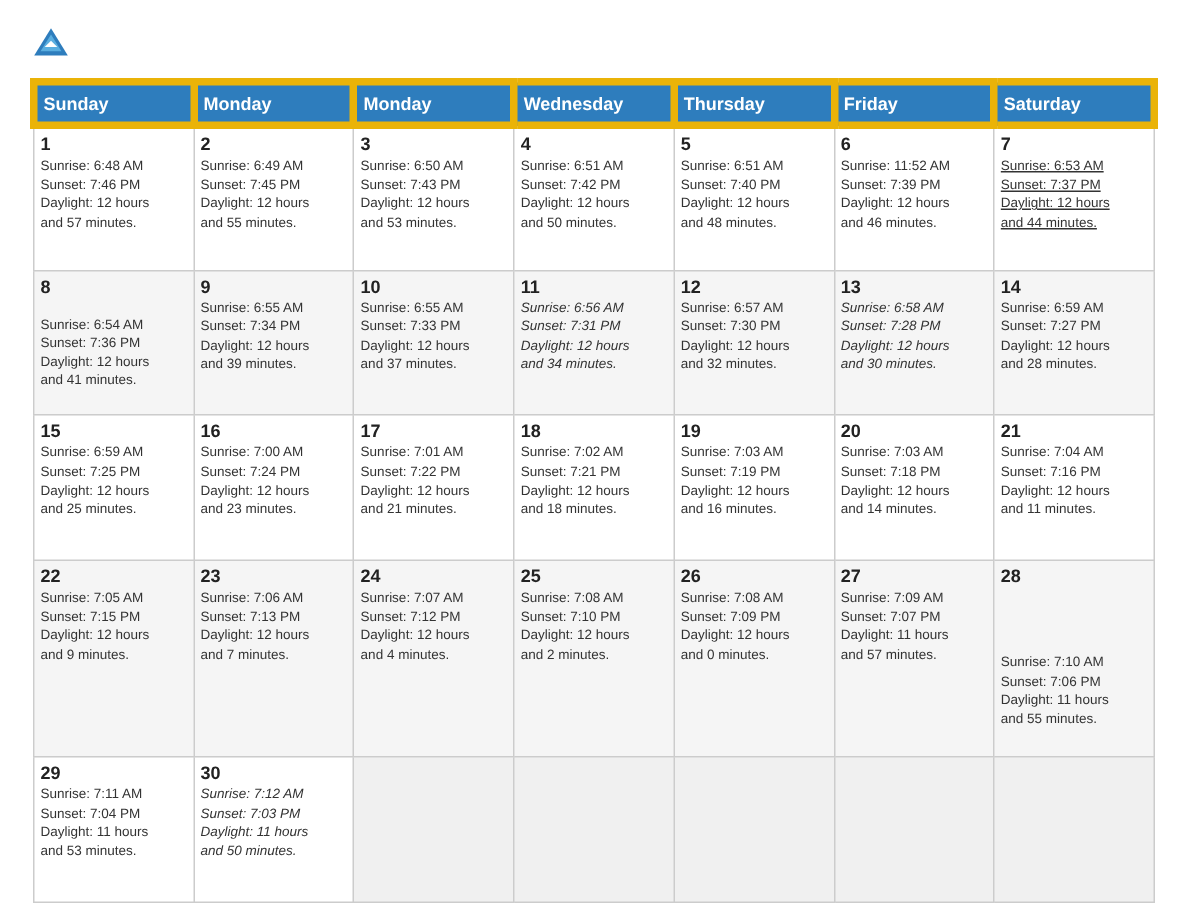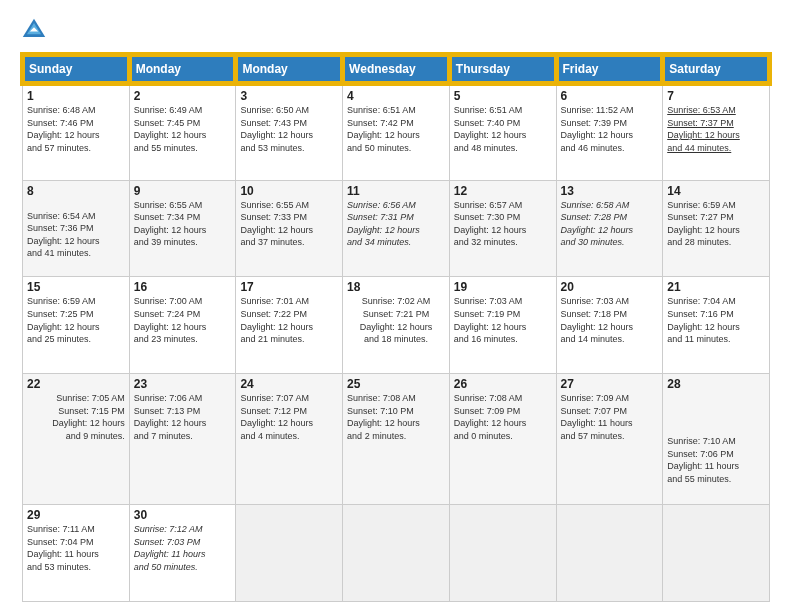--- a/index.html
+++ b/index.html
@@ -252,21 +252,21 @@
           </td>
           <td>
             <span class="day-num">17</span>
             <div class="day-info" style="white-space: pre-line;">Sunrise: 7:01 AM
 Sunset: 7:22 PM
 Daylight: 12 hours
 and 21 minutes.</div>
           </td>
           <td>
             <span class="day-num">18</span>
-            <div class="day-info" style="white-space: pre-line; text-align: center;">Sunrise: 7:02 AM
+            <div class="day-info" style="white-space: pre-line;">Sunrise: 7:02 AM
 Sunset: 7:21 PM
 Daylight: 12 hours
 and 18 minutes.</div>
           </td>
           <td>
             <span class="day-num">19</span>
             <div class="day-info" style="white-space: pre-line;">Sunrise: 7:03 AM
 Sunset: 7:19 PM
 Daylight: 12 hours
 and 16 minutes.</div>
@@ -282,21 +282,21 @@
             <span class="day-num">21</span>
             <div class="day-info" style="white-space: pre-line;">Sunrise: 7:04 AM
 Sunset: 7:16 PM
 Daylight: 12 hours
 and 11 minutes.</div>
           </td>
         </tr>
         <tr>
           <td class="shaded">
             <span class="day-num">22</span>
-            <div class="day-info" style="white-space: pre-line; text-align: right;">Sunrise: 7:05 AM
+            <div class="day-info" style="white-space: pre-line;">Sunrise: 7:05 AM
 Sunset: 7:15 PM
 Daylight: 12 hours
 and 9 minutes.</div>
           </td>
           <td class="shaded">
             <span class="day-num">23</span>
             <div class="day-info" style="white-space: pre-line;">Sunrise: 7:06 AM
 Sunset: 7:13 PM
 Daylight: 12 hours
 and 7 minutes.</div>

